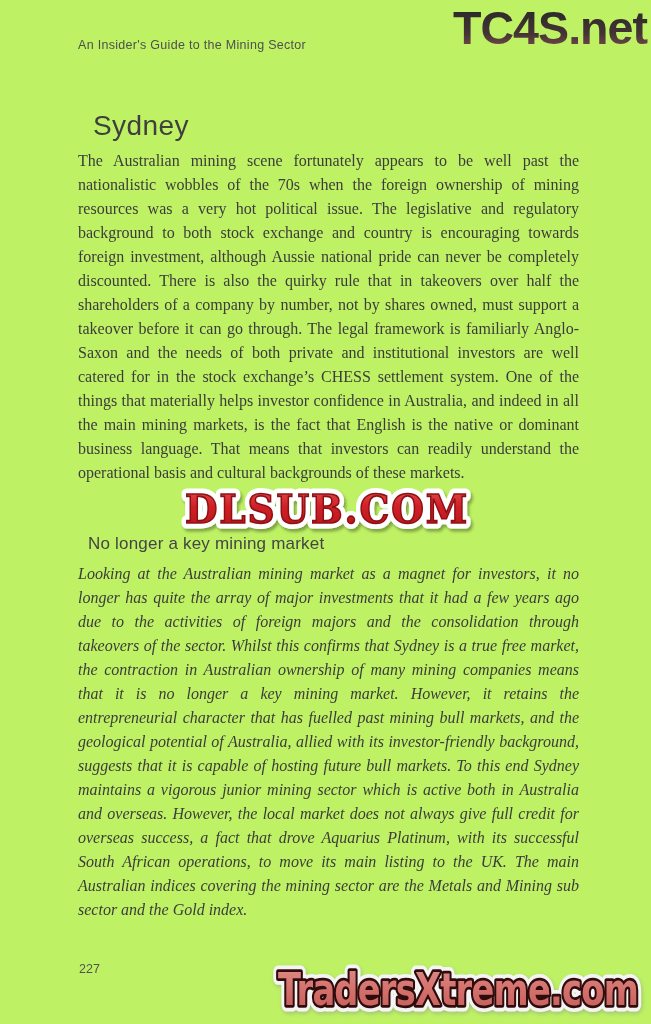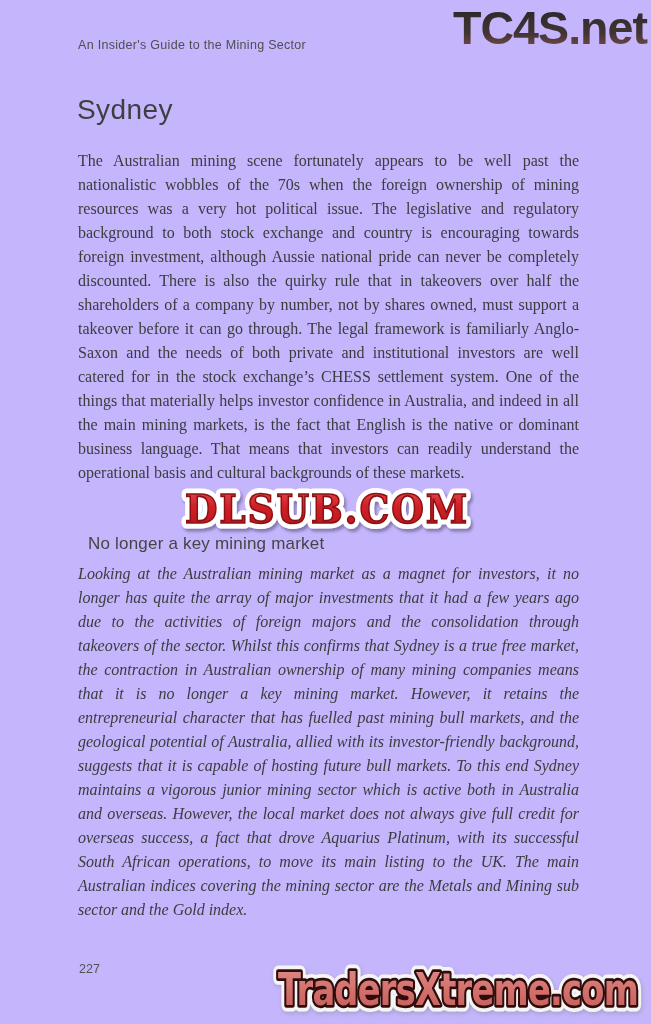--- a/index.html
+++ b/index.html
@@ -1,20 +1,20 @@
 <!DOCTYPE html>
 <html><head>
 <meta charset="utf-8">
 <style>
   html, body { margin: 0; padding: 0; background: #ffffff; }
   .page {
     position: relative;
     width: 651px;
     height: 1024px;
-    background: #c4b5fd;
+    background: #bef264;
     overflow: hidden;
     font-family: "Liberation Serif", serif;
   }
 
   
   .running-head {
     position: absolute;
     left: 78px;
     top: 38px;
     font-family: "Liberation Sans", sans-serif;
@@ -30,21 +30,21 @@
     font-weight: bold;
     font-size: 47px;
     letter-spacing: -1px;
   }
 
   
   .title {
     position: absolute;
     left: 77px;
     top: 94px;
-    margin: 0;
+    margin: 16px;
     font-family: "Liberation Sans", sans-serif;
     font-weight: normal;
     font-size: 28px;
     letter-spacing: 0.4px;
     color: #3f3f3f;
   }
 
   
   .body-par {
     position: absolute;

